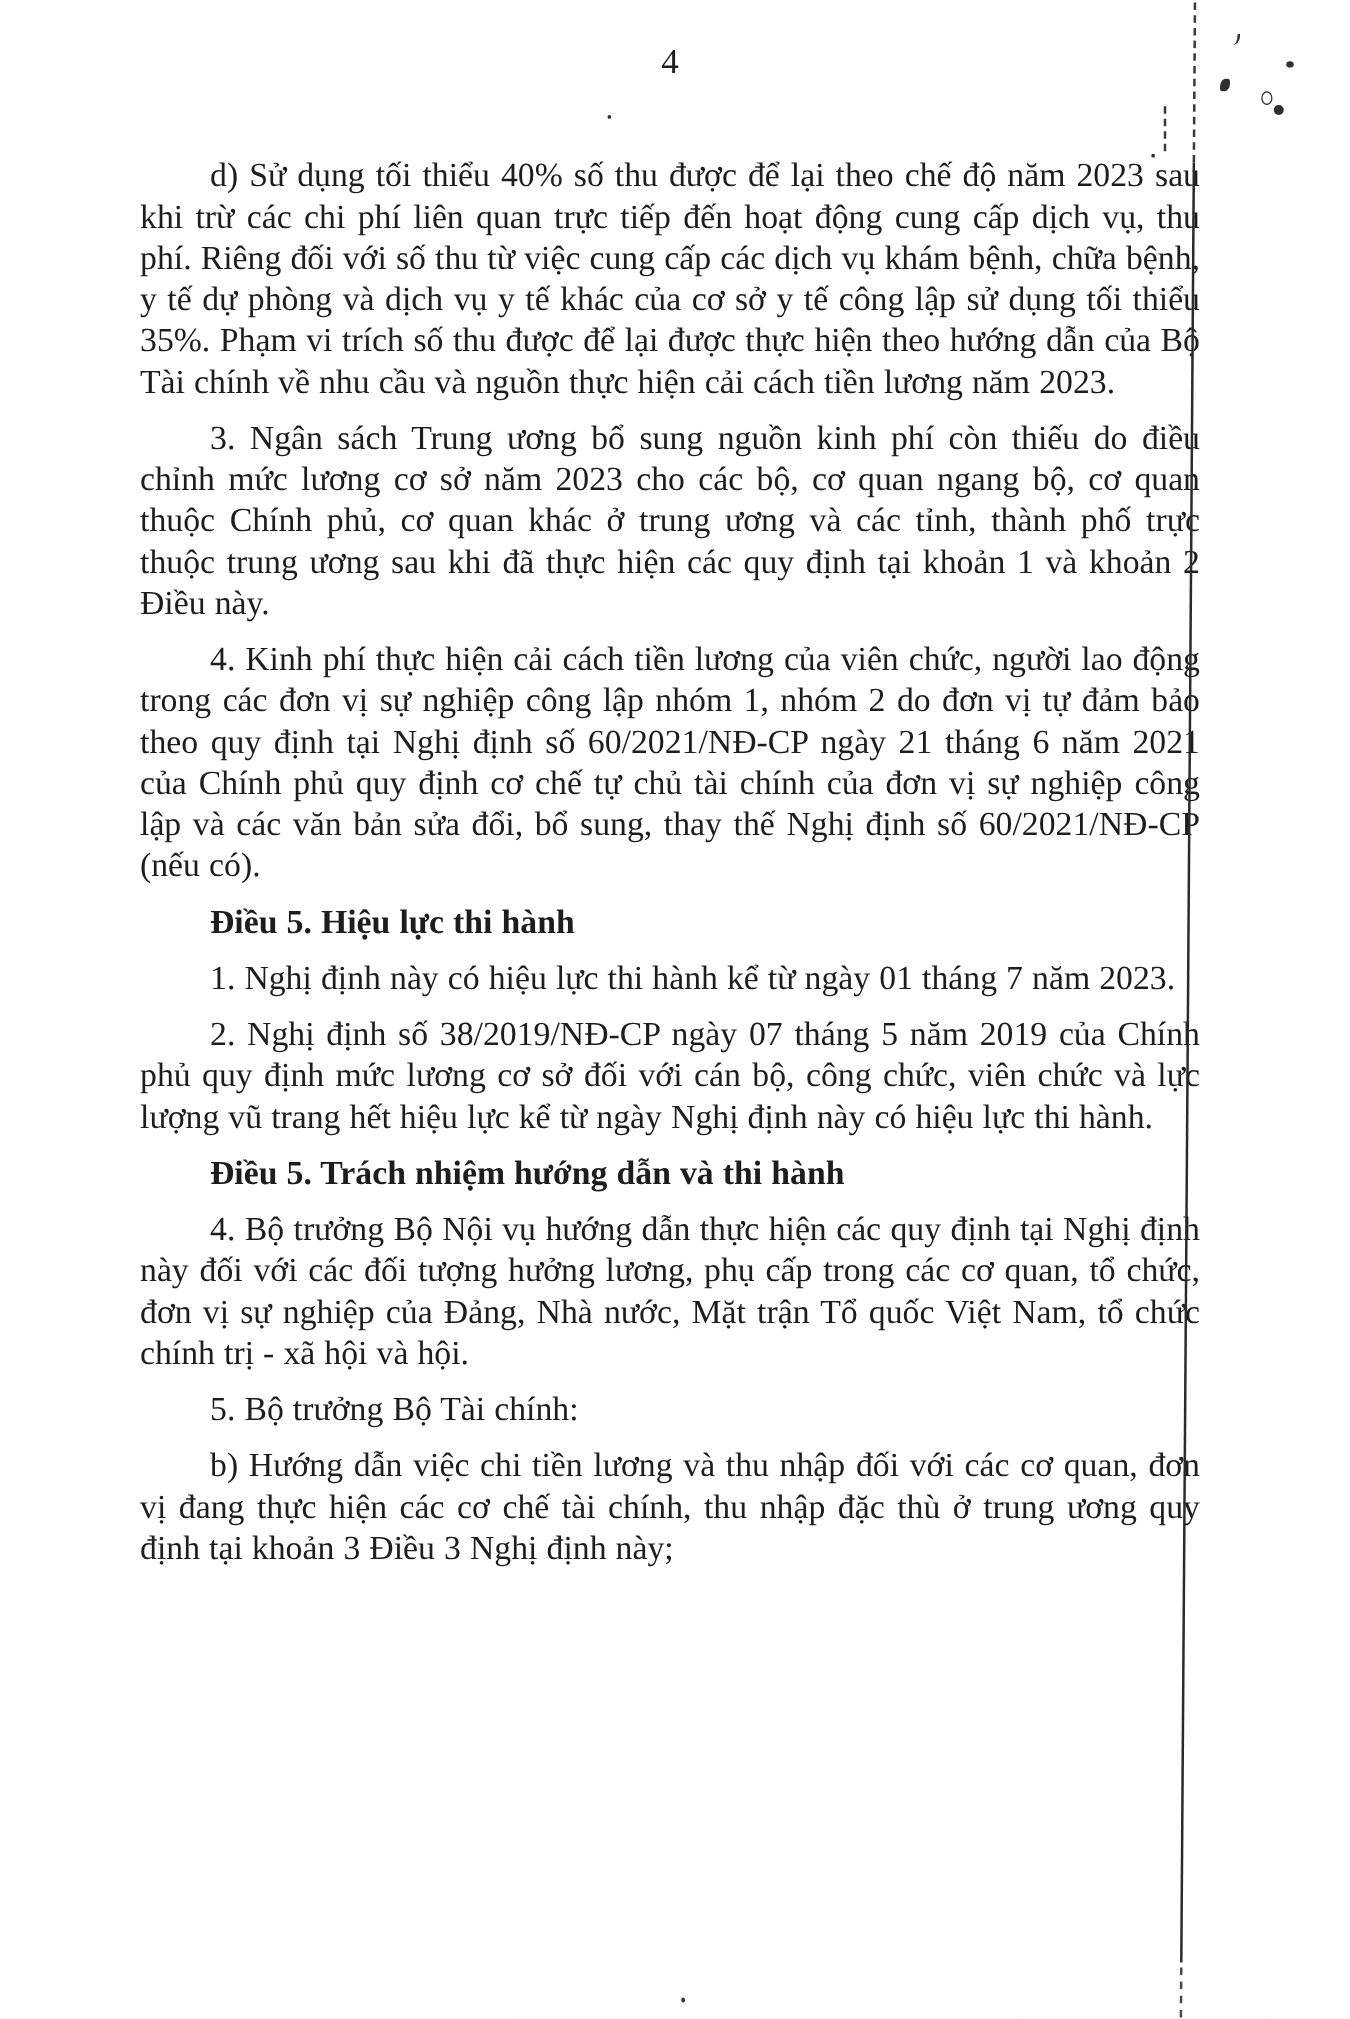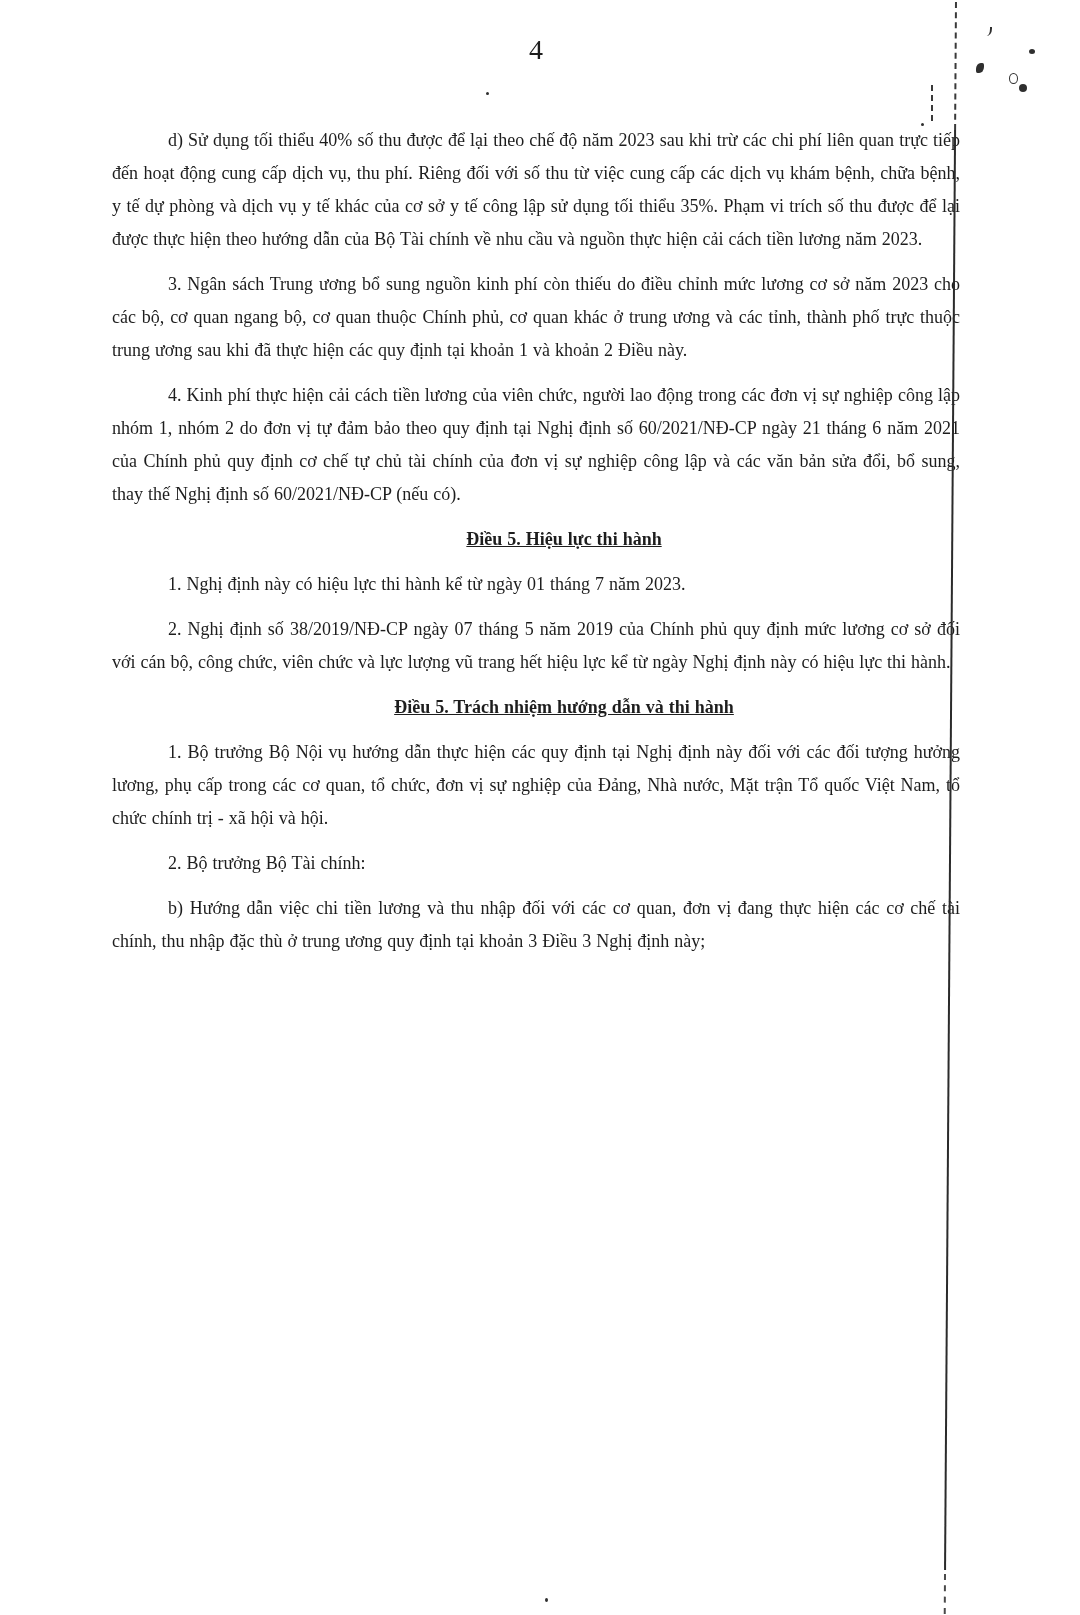--- a/index.html
+++ b/index.html
@@ -23,30 +23,29 @@
     line-height: 32px;
   }
   .content {
     position: absolute;
     top: 124px;
     left: 112px;
     width: 848px;
   }
   .block {
     margin: 0 0 12px 0;
-    font-size: 18px;
+    font-size: 27px;
     line-height: 33px;
     text-align: justify;
     text-indent: 56px;
     word-spacing: 0.5px;
   }
   .heading {
     font-weight: bold;
-    text-align: center;
-    text-decoration: underline;
+    text-align: left;
   }
   
   .artifact { position: absolute; pointer-events: none; }
   .vline-main {
     left: 955px; top: 0; width: 2px; height: 1615px;
     transform: rotate(0.4deg); transform-origin: top center;
   }
   .vline-main .seg-top    { position:absolute; top:2px;    left:0; height:128px;  border-left:2px dashed #3a3a3a; }
   .vline-main .seg-mid    { position:absolute; top:130px;  left:0; height:1440px; border-left:2px solid  #2b2b2b; }
   .vline-main .seg-bottom { position:absolute; top:1574px; left:0; height:40px;   border-left:2px dashed #4a4a4a; }
@@ -66,22 +65,22 @@
   <div class="page-number">4</div>
 
   <div class="content">
     <p class="block">d) Sử dụng tối thiểu 40% số thu được để lại theo chế độ năm 2023 sau khi trừ các chi phí liên quan trực tiếp đến hoạt động cung cấp dịch vụ, thu phí. Riêng đối với số thu từ việc cung cấp các dịch vụ khám bệnh, chữa bệnh, y tế dự phòng và dịch vụ y tế khác của cơ sở y tế công lập sử dụng tối thiểu 35%. Phạm vi trích số thu được để lại được thực hiện theo hướng dẫn của Bộ Tài chính về nhu cầu và nguồn thực hiện cải cách tiền lương năm 2023.</p>
     <p class="block">3. Ngân sách Trung ương bổ sung nguồn kinh phí còn thiếu do điều chỉnh mức lương cơ sở năm 2023 cho các bộ, cơ quan ngang bộ, cơ quan thuộc Chính phủ, cơ quan khác ở trung ương và các tỉnh, thành phố trực thuộc trung ương sau khi đã thực hiện các quy định tại khoản 1 và khoản 2 Điều này.</p>
     <p class="block">4. Kinh phí thực hiện cải cách tiền lương của viên chức, người lao động trong các đơn vị sự nghiệp công lập nhóm 1, nhóm 2 do đơn vị tự đảm bảo theo quy định tại Nghị định số 60/2021/NĐ-CP ngày 21 tháng 6 năm 2021 của Chính phủ quy định cơ chế tự chủ tài chính của đơn vị sự nghiệp công lập và các văn bản sửa đổi, bổ sung, thay thế Nghị định số 60/2021/NĐ-CP (nếu có).</p>
     <p class="block heading">Điều 5. Hiệu lực thi hành</p>
     <p class="block">1. Nghị định này có hiệu lực thi hành kể từ ngày 01 tháng 7 năm 2023.</p>
     <p class="block">2. Nghị định số 38/2019/NĐ-CP ngày 07 tháng 5 năm 2019 của Chính phủ quy định mức lương cơ sở đối với cán bộ, công chức, viên chức và lực lượng vũ trang hết hiệu lực kể từ ngày Nghị định này có hiệu lực thi hành.</p>
     <p class="block heading">Điều 5. Trách nhiệm hướng dẫn và thi hành</p>
-    <p class="block">1. Bộ trưởng Bộ Nội vụ hướng dẫn thực hiện các quy định tại Nghị định này đối với các đối tượng hưởng lương, phụ cấp trong các cơ quan, tổ chức, đơn vị sự nghiệp của Đảng, Nhà nước, Mặt trận Tổ quốc Việt Nam, tổ chức chính trị - xã hội và hội.</p>
-    <p class="block">2. Bộ trưởng Bộ Tài chính:</p>
+    <p class="block">4. Bộ trưởng Bộ Nội vụ hướng dẫn thực hiện các quy định tại Nghị định này đối với các đối tượng hưởng lương, phụ cấp trong các cơ quan, tổ chức, đơn vị sự nghiệp của Đảng, Nhà nước, Mặt trận Tổ quốc Việt Nam, tổ chức chính trị - xã hội và hội.</p>
+    <p class="block">5. Bộ trưởng Bộ Tài chính:</p>
     <p class="block">b) Hướng dẫn việc chi tiền lương và thu nhập đối với các cơ quan, đơn vị đang thực hiện các cơ chế tài chính, thu nhập đặc thù ở trung ương quy định tại khoản 3 Điều 3 Nghị định này;</p>
   </div>
 
   <div class="artifact vline-main">
     <div class="seg-top"></div>
       <div class="seg-mid"></div>
       <div class="seg-bottom"></div>
   </div>
   <div class="artifact vline-short"></div>
 

